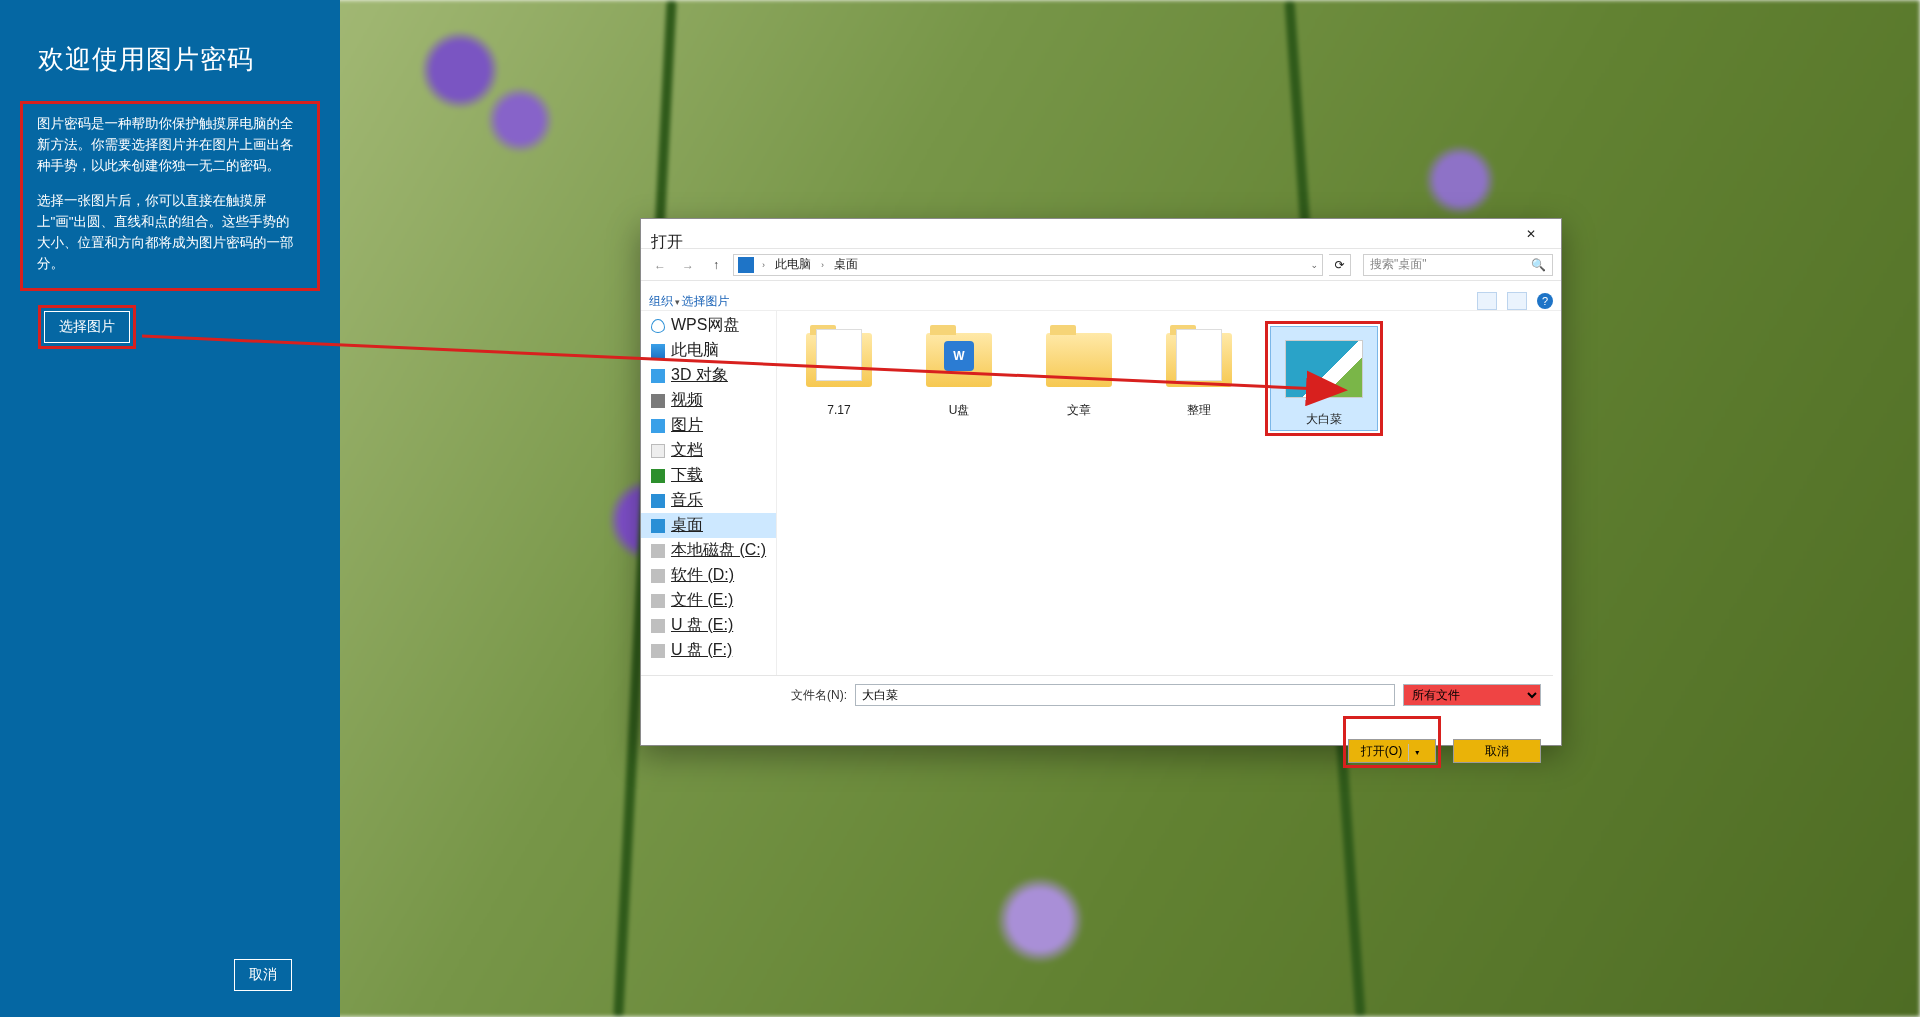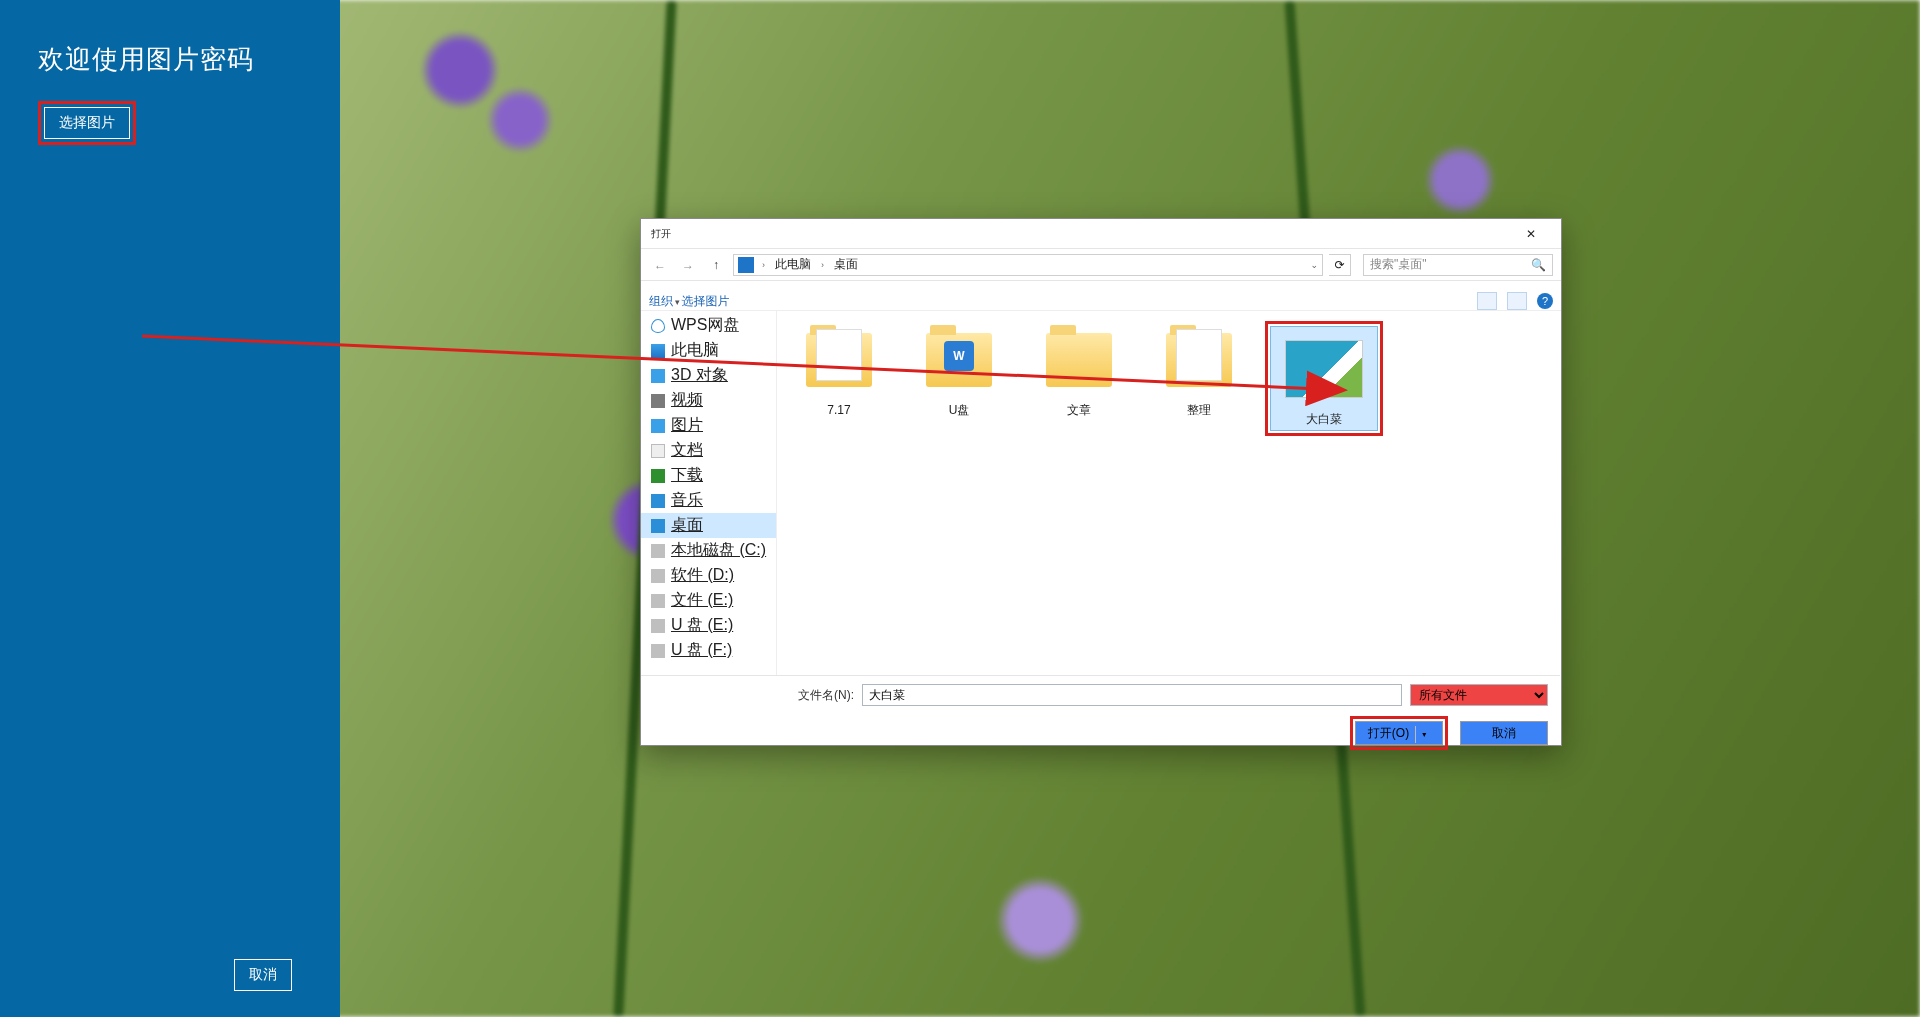--- a/index.html
+++ b/index.html
@@ -44,21 +44,21 @@
     position:absolute; left:234px; bottom:26px;
   }
 
   
   .dlg {
     position:absolute; left:640px; top:218px; width:922px; height:528px;
     background:#fff; border:1px solid #8a8a8a; box-shadow:0 10px 30px rgba(0,0,0,.35);
     font-size:12px; color:#222;
   }
   .dlg-title { height:30px; line-height:30px; padding:0 10px; border-bottom:1px solid #e5e5e5; display:flex;}
-  .dlg-title .t { font-size:10px;}
+  .dlg-title .t { font-size:16px;margin-top:8px;}
   .dlg-title .x { margin-left:auto; width:40px; text-align:center; cursor:pointer;}
   .dlg-nav { height:32px; display:flex; align-items:center; padding:0 8px; gap:6px; border-bottom:1px solid #e5e5e5;}
   .nv-btn { width:22px; height:22px; display:flex; align-items:center; justify-content:center; color:#8a8a8a; cursor:pointer;}
   .nv-btn.enabled{color:#333;}
   .addr { flex:1; height:22px; border:1px solid #cfcfcf; display:flex; align-items:center; background:#fff;}
   .addr .seg{padding:0 6px;}
   .addr .pc-icon{width:16px;height:16px;background:#1e74c7;margin:0 4px;}
   .addr .tri{font-size:9px;color:#666;padding:0 4px;}
   .refresh{width:22px;height:22px;display:flex;align-items:center;justify-content:center;border:1px solid #cfcfcf;border-left:none;cursor:pointer;}
   .search{ width:190px; height:22px; border:1px solid #cfcfcf; margin-left:6px; display:flex; align-items:center; padding:0 6px; color:#888;}
@@ -94,39 +94,43 @@
   .thumb{width:96px;height:78px;display:flex;align-items:center;justify-content:center;}
   .folder{width:66px;height:54px;background:linear-gradient(#ffe9a8,#f6c851);border-radius:3px;position:relative;}
   .folder::before{content:"";position:absolute;top:-8px;left:4px;width:26px;height:10px;background:#f6d477;border-radius:2px 2px 0 0;}
   .folder .paper{position:absolute;top:-4px;left:10px;width:46px;height:52px;background:#fff;border:1px solid #ddd;}
   .folder .badge{position:absolute;top:8px;left:18px;width:30px;height:30px;background:#2b7cd3;border-radius:4px;display:flex;align-items:center;justify-content:center;color:#fff;font-weight:bold;}
   .imgthumb{width:78px;height:58px;background:linear-gradient(135deg,#2aa3c8 0%,#2aa3c8 55%,#fff 55%,#fff 70%,#7ab648 70%);border:1px solid #ccc;}
   .item .cap{font-size:12px;text-align:center;margin-top:4px;line-height:1.25;word-break:break-all;}
   .item.sel{background:#cde8ff;border:1px solid #7bb7e8;padding:3px;}
   .red-frame{border:3px solid #d8201e;padding:2px;}
 
-  .dlg-foot{position:absolute;left:0;right:1px;bottom:0;height:70px;border-top:1px solid #e5e5e5;padding:8px 12px 10px 12px;}
+  .dlg-foot{position:absolute;left:0;right:8px;bottom:0;height:70px;border-top:1px solid #e5e5e5;padding:8px 12px 10px 12px;}
   .fn-row{display:flex;align-items:center;gap:8px;}
   .fn-row label{color:#333;margin-left:auto;}
   .fn-input{flex:0 0 540px;height:22px;border:1px solid #aeb7bf;padding:0 6px;font-size:12px;}
   .fn-sel{width:138px;height:22px;border:1px solid #aeb7bf;font-size:12px;background:#ef4444;padding-left:4px;}
   .btn-row{display:flex;justify-content:flex-end;gap:12px;margin-top:10px;align-items:center;}
-  .win-btn{width:88px;height:24px;border:1px solid #9b9b9b;background:#3b82f6;font-size:12px;cursor:pointer;}
+  .win-btn{width:88px;height:24px;border:1px solid #9b9b9b;background:#eab308;font-size:12px;cursor:pointer;margin-top:18px;}
   .win-btn .drop{font-size:8px;border-left:1px solid #bbb;padding:4px 4px 4px 6px;margin-left:6px;}
 
   
   .arrow{position:absolute;left:142px;top:330px;width:1230px;height:110px;pointer-events:none;}
 </style>
 </head>
 <body>
 
 <div class="bg"></div>
 
 <div class="side">
   <h1>欢迎使用图片密码</h1>
+  <div class="info-box">
+    <p>图片密码是一种帮助你保护触摸屏电脑的全新方法。你需要选择图片并在图片上画出各种手势，以此来创建你独一无二的密码。</p>
+    <p>选择一张图片后，你可以直接在触摸屏上"画"出圆、直线和点的组合。这些手势的大小、位置和方向都将成为图片密码的一部分。</p>
+  </div>
   <span class="btn-frame">
     <button class="btn-outline">选择图片</button>
   </span>
   <button class="btn-outline side-cancel">取消</button>
 </div>
 
 <div class="dlg">
   <div class="dlg-title">
     <span class="t">打开</span>
     <span class="x">✕</span>

